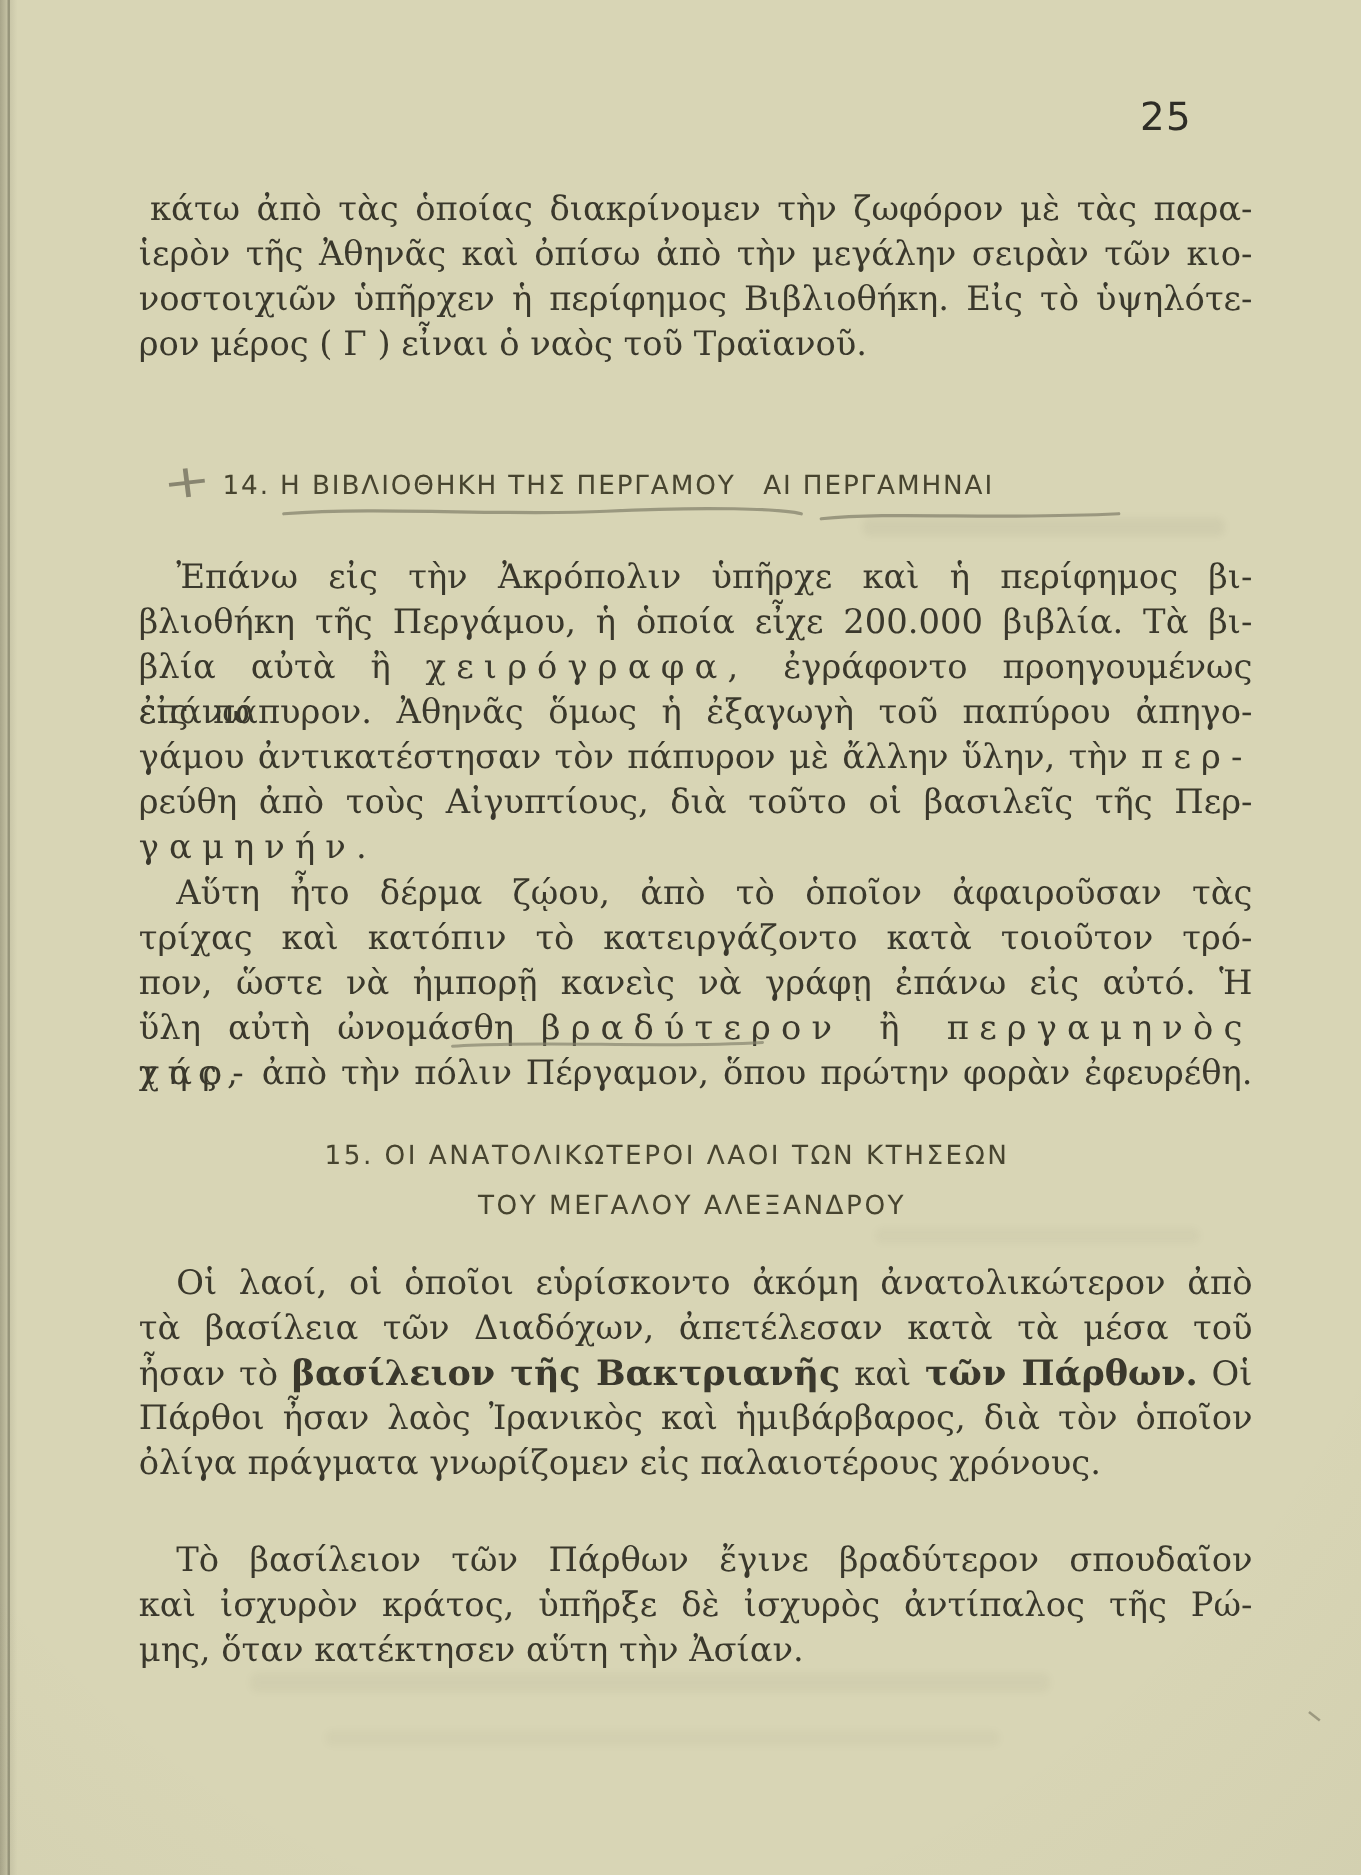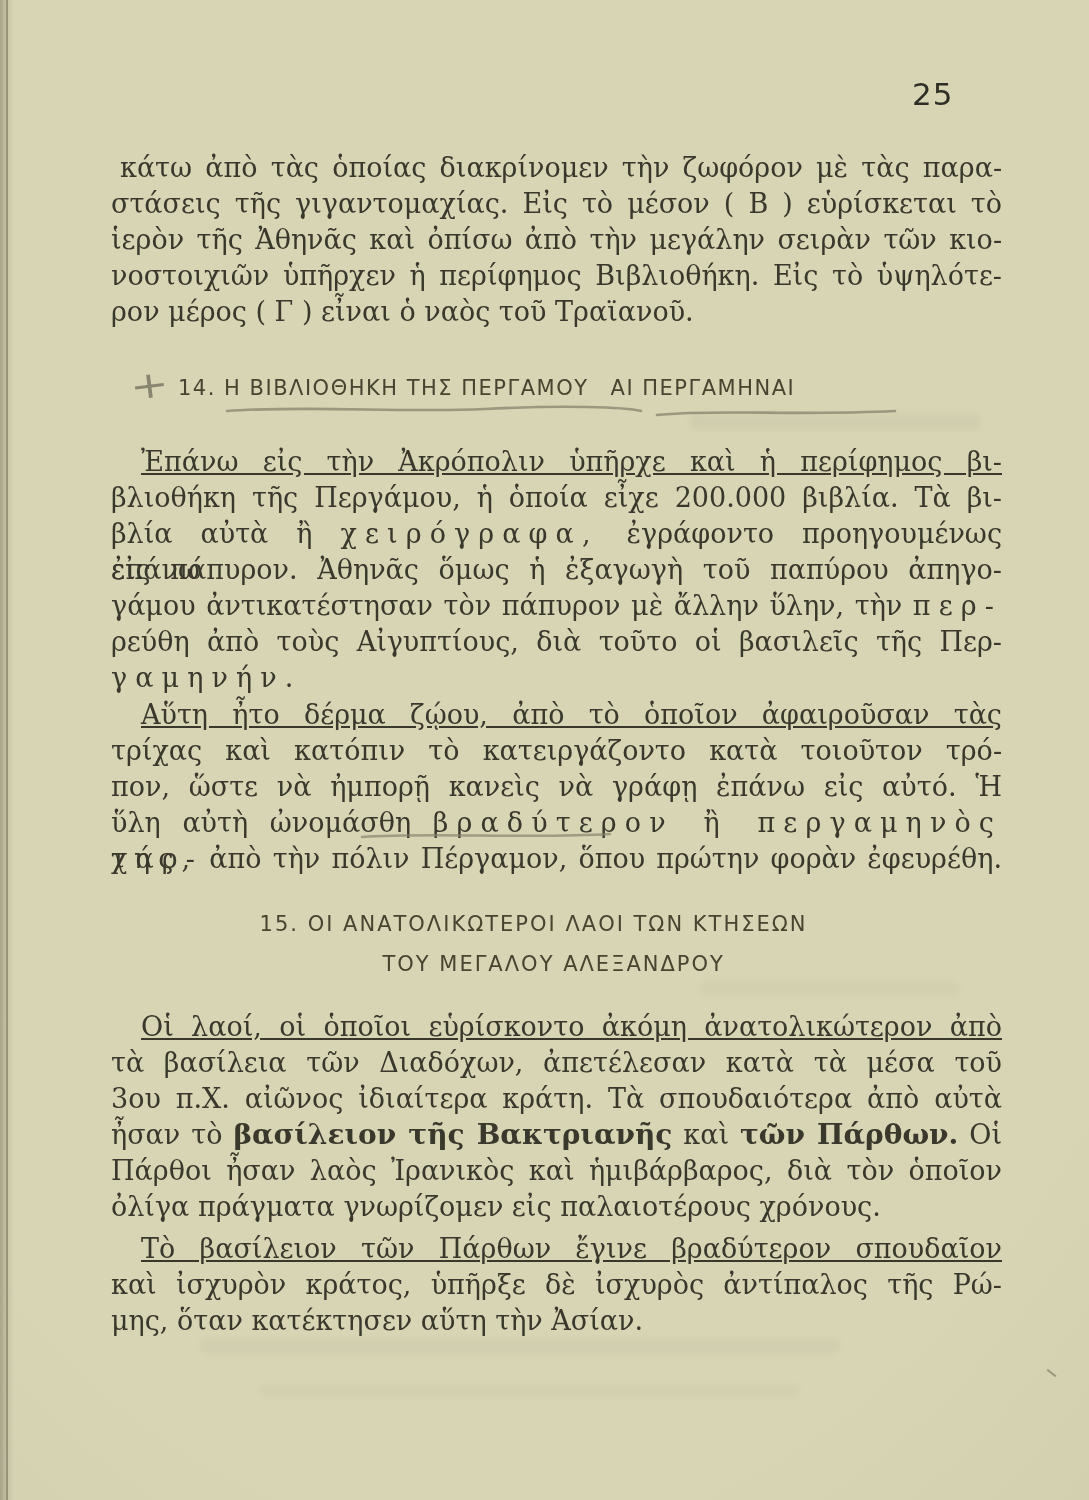--- a/index.html
+++ b/index.html
@@ -34,21 +34,21 @@
   }
 
   .para { position: absolute; left: 88px; width: 914px; }
   .line {
     height: 36px; line-height: 36px; font-size: 27px;
     text-align: justify; text-align-last: justify;
     white-space: normal;
     margin-left: 23px;
   }
   .line.short { text-align: left; text-align-last: auto; }
-  .line.indent { text-indent: 30px; text-decoration: underline; }
+  .line.indent { text-indent: 30px; }
   .line.indent-sm { text-indent: 9px; }
   .sp { letter-spacing: 0.30em; }
   .bold { font-weight: bold; font-size: 28px; }
 
   .heading {
     position: absolute;
     font-family: "DejaVu Sans", "Liberation Sans", sans-serif;
     color: #47442f; white-space: nowrap;
   }
   .h14 { left: 178px; top: 376px; font-size: 21px; letter-spacing: 1.5px; }
@@ -89,21 +89,20 @@
 
   <div class="ghost g1"></div>
   <div class="ghost g2"></div>
   <div class="ghost g3"></div>
   <div class="ghost g4"></div>
 
   <div class="pagenum">25</div>
 
   <div class="para" style="top:150px">
     <div class="line indent-sm">κάτω ἀπὸ τὰς ὁποίας διακρίνομεν τὴν ζωφόρον μὲ τὰς παρα-</div>
-    <div class="line">στάσεις τῆς γιγαντομαχίας. Εἰς τὸ μέσον ( Β ) εὑρίσκεται τὸ</div>
     <div class="line">ἱερὸν τῆς Ἀθηνᾶς καὶ ὀπίσω ἀπὸ τὴν μεγάλην σειρὰν τῶν κιο-</div>
     <div class="line">νοστοιχιῶν ὑπῆρχεν ἡ περίφημος Βιβλιοθήκη. Εἰς τὸ ὑψηλότε-</div>
     <div class="line short">ρον μέρος ( Γ ) εἶναι ὁ ναὸς τοῦ Τραϊανοῦ.</div>
   </div>
 
   <div class="pencil-plus">+</div>
 
   <div class="heading h14"><span>14. Η ΒΙΒΛΙΟΘΗΚΗ ΤΗΣ ΠΕΡΓΑΜΟΥ</span><span class="gap"></span><span>ΑΙ ΠΕΡΓΑΜΗΝΑΙ</span></div>
 
   <svg class="pencil-svg" style="left:225px; top:403px" width="418" height="14">
@@ -134,21 +133,20 @@
   <svg class="pencil-svg" style="left:360px; top:830px" width="252" height="12">
     <path d="M2 7 C 70 2, 170 9, 250 4" stroke="#86836e" stroke-width="2.4" fill="none" opacity="0.7" stroke-linecap="round"></path>
   </svg>
 
   <div class="heading h15 l1">15. ΟΙ ΑΝΑΤΟΛΙΚΩΤΕΡΟΙ ΛΑΟΙ ΤΩΝ ΚΤΗΣΕΩΝ</div>
   <div class="heading h15 l2">ΤΟΥ ΜΕΓΑΛΟΥ ΑΛΕΞΑΝΔΡΟΥ</div>
 
   <div class="para" style="top:1009px">
     <div class="line indent">Οἱ λαοί, οἱ ὁποῖοι εὑρίσκοντο ἀκόμη ἀνατολικώτερον ἀπὸ</div>
     <div class="line">τὰ βασίλεια τῶν Διαδόχων, ἀπετέλεσαν κατὰ τὰ μέσα τοῦ</div>
-    <div class="line">3ου π.Χ. αἰῶνος ἰδιαίτερα κράτη. Τὰ σπουδαιότερα ἀπὸ αὐτὰ</div>
     <div class="line"><span>ἦσαν τὸ </span><span class="bold">βασίλειον τῆς Βακτριανῆς</span><span> καὶ </span><span class="bold">τῶν Πάρθων.</span><span> Οἱ</span></div>
     <div class="line">Πάρθοι ἦσαν λαὸς Ἰρανικὸς καὶ ἡμιβάρβαρος, διὰ τὸν ὁποῖον</div>
     <div class="line short">ὀλίγα πράγματα γνωρίζομεν εἰς παλαιοτέρους χρόνους.</div>
   </div>
 
   <div class="para" style="top:1231px">
     <div class="line indent">Τὸ βασίλειον τῶν Πάρθων ἔγινε βραδύτερον σπουδαῖον</div>
     <div class="line">καὶ ἰσχυρὸν κράτος, ὑπῆρξε δὲ ἰσχυρὸς ἀντίπαλος τῆς Ρώ-</div>
     <div class="line short">μης, ὅταν κατέκτησεν αὕτη τὴν Ἀσίαν.</div>
   </div>

